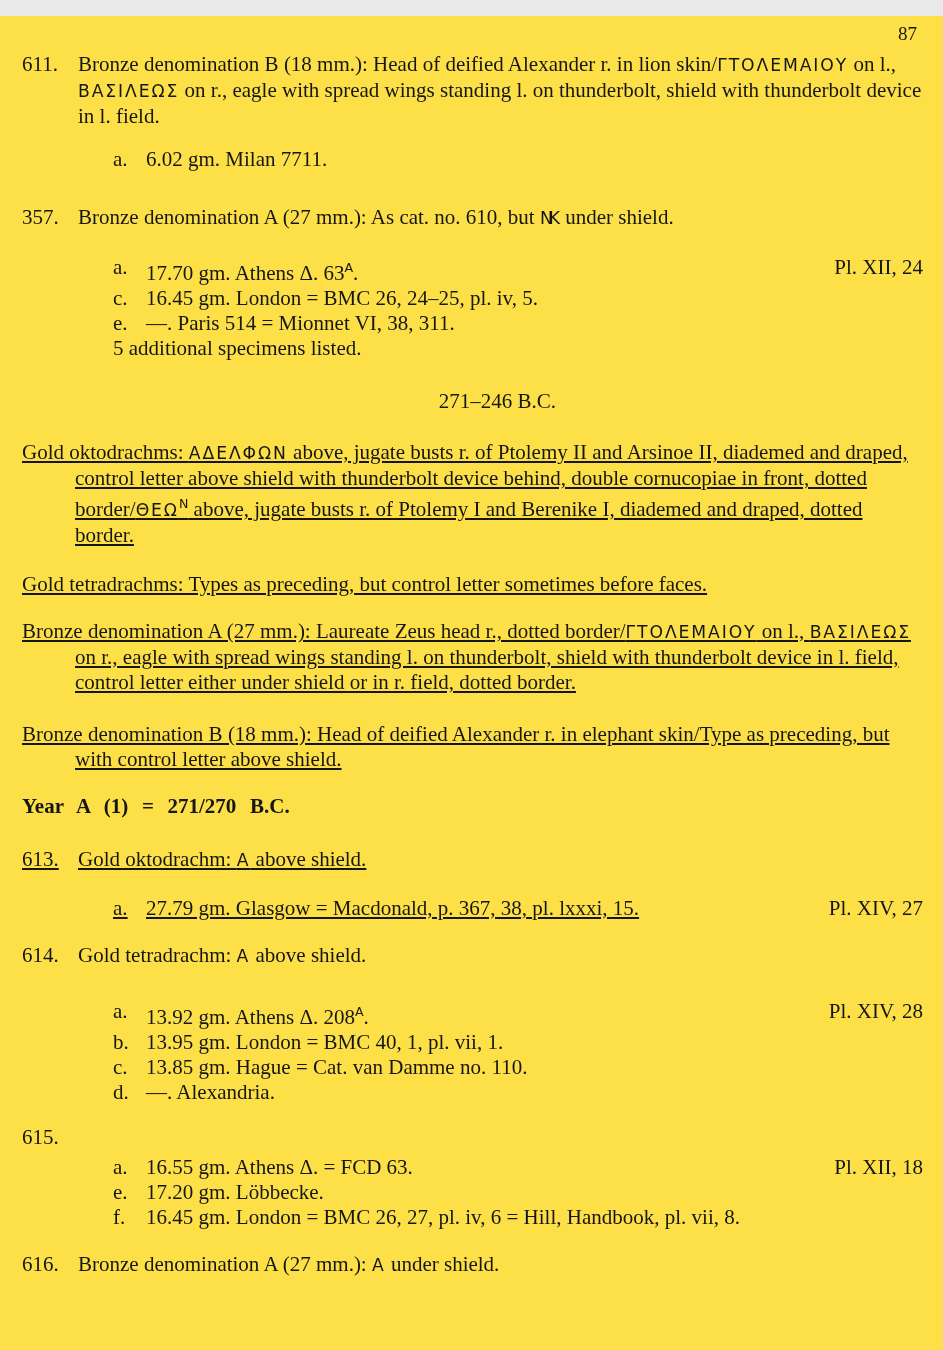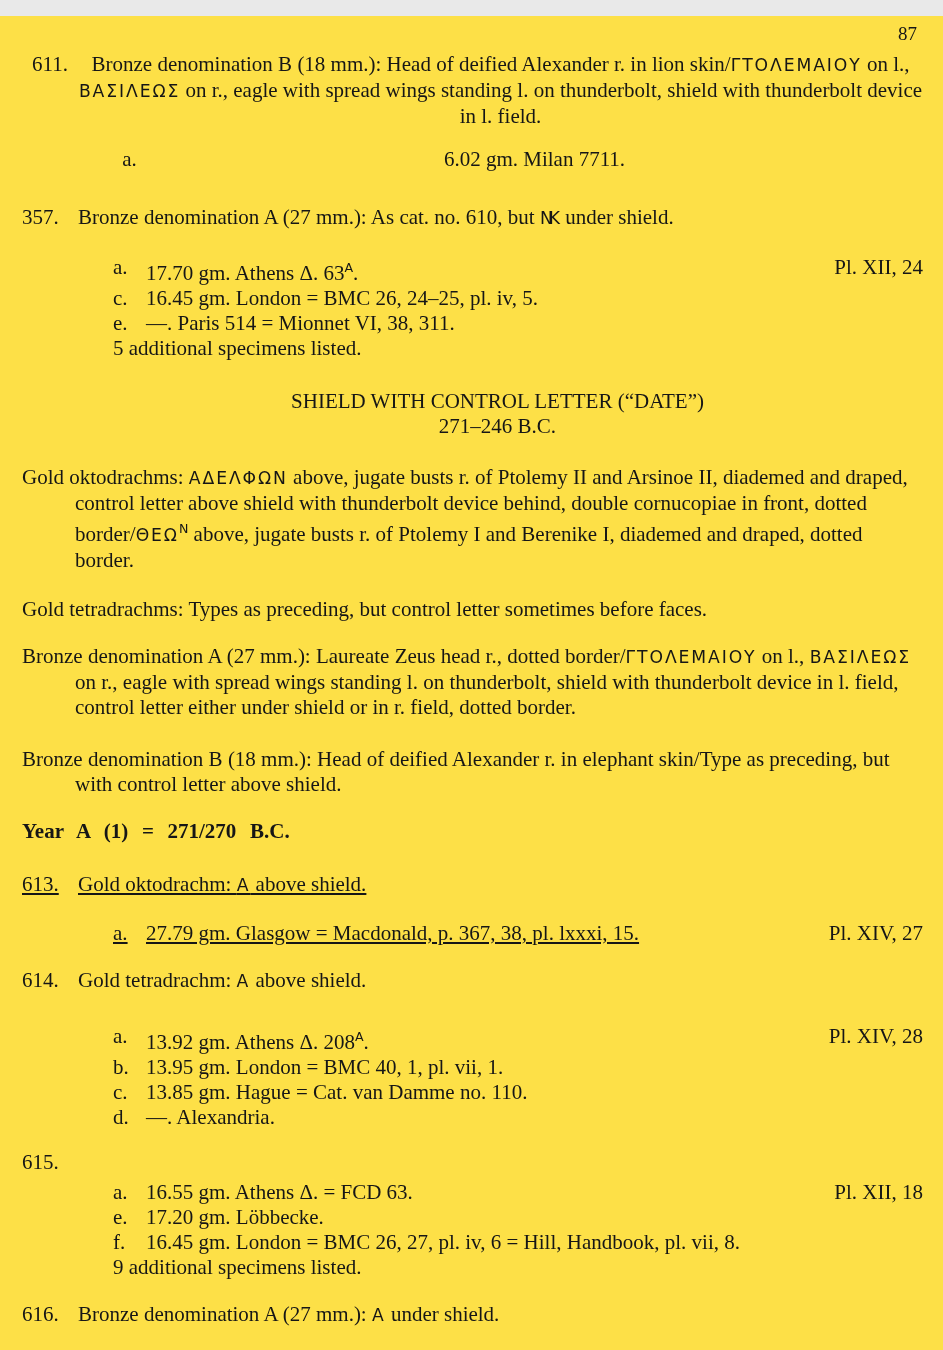--- a/index.html
+++ b/index.html
@@ -32,40 +32,41 @@
   .slet  { width: 33px; flex: none; }
   .stext { flex: 1; }
   .plate { position: absolute; right: 0; top: 0; white-space: nowrap; }
   .snote { margin-left: 35px; }
   
   .para {
     margin-left: 22px;
     width: 845px;
     padding-left: 53px;
     text-indent: -53px;
+    text-decoration: underline;
   }
   
   .section-heading { margin-left: 75px; width: 845px; text-align: center; }
   
   .year-heading { margin-left: 22px; font-weight: bold; word-spacing: 0.4em; }
   
   .greek {
     font-family: "DejaVu Sans", sans-serif;
     font-size: 0.82em;
     letter-spacing: 0.11em;
   }
   .monogram { letter-spacing: -0.24em; padding-right: 0.24em; }
   .sup {
     font-family: "DejaVu Sans", sans-serif;
     vertical-align: super;
     font-size: 0.6em;
     letter-spacing: 0;
   }
   
-  #entry-611 { margin-top: 36px; text-align: center; }
+  #entry-611 { margin-top: 36px; }
   #entry-611 .specimens { margin-top: 18px; }
   #entry-612 { margin-top: 33px; }
   #entry-612 .specimens { margin-top: 24px; }
   #section-heading { margin-top: 28px; }
   #para-gold-okto { margin-top: 26px; }
   #para-gold-tetra { margin-top: 24px; }
   #para-bronze-a { margin-top: 22px; }
   #para-bronze-b { margin-top: 27px; }
   #year-heading { margin-top: 22px; }
   #entry-613 { margin-top: 28px; text-decoration: underline; }
@@ -113,21 +114,20 @@
         <div class="spec-row">
           <span class="slet">e.</span>
           <span class="stext"><span>—. Paris 514 = Mionnet VI, 38, 311.</span></span>
         </div>
         <div class="snote">5 additional specimens listed.</div>
       </div>
     </div>
   </div>
 
   <div class="section-heading" id="section-heading">
-    <div>SHIELD WITH CONTROL LETTER (“DATE”)</div>
     <div>271–246 B.C.</div>
   </div>
 
   <div class="para" id="para-gold-okto"><span>Gold oktodrachms: </span><span class="greek">ΑΔΕΛΦΩΝ</span><span> above, jugate busts r. of Ptolemy II and Arsinoe II, diademed and draped, control letter above shield with thunderbolt device behind, double cornucopiae in front, dotted border/</span><span class="greek">ΘΕΩ</span><span class="greek sup">N</span><span> above, jugate busts r. of Ptolemy I and Berenike I, diademed and draped, dotted border.</span></div>
   <div class="para" id="para-gold-tetra"><span>Gold tetradrachms: Types as preceding, but control letter sometimes before faces.</span></div>
   <div class="para" id="para-bronze-a"><span>Bronze denomination A (27 mm.): Laureate Zeus head r., dotted border/</span><span class="greek">ΓΤΟΛΕΜΑΙΟΥ</span><span> on l., </span><span class="greek">ΒΑΣΙΛΕΩΣ</span><span> on r., eagle with spread wings standing l. on thunderbolt, shield with thunderbolt device in l. field, control letter either under shield or in r. field, dotted border.</span></div>
   <div class="para" id="para-bronze-b"><span>Bronze denomination B (18 mm.): Head of deified Alexander r. in elephant skin/Type as preceding, but with control letter above shield.</span></div>
 
   <div class="year-heading" id="year-heading">Year A (1) = 271/270 B.C.</div>
 
@@ -181,21 +181,20 @@
           <span class="plate">Pl. XII, 18</span>
         </div>
         <div class="spec-row">
           <span class="slet">e.</span>
           <span class="stext"><span>17.20 gm. Löbbecke.</span></span>
         </div>
         <div class="spec-row">
           <span class="slet">f.</span>
           <span class="stext"><span>16.45 gm. London = BMC 26, 27, pl. iv, 6 = Hill, Handbook, pl. vii, 8.</span></span>
         </div>
-        <div class="snote">9 additional specimens listed.</div>
       </div>
     </div>
   </div>
 
   <div class="entry" id="entry-616">
     <div class="enum">616.</div>
     <div class="ebody">
       <div class="etext"><span>Bronze denomination A (27 mm.): </span><span class="greek">A</span><span> under shield.</span></div>
     </div>
   </div>

